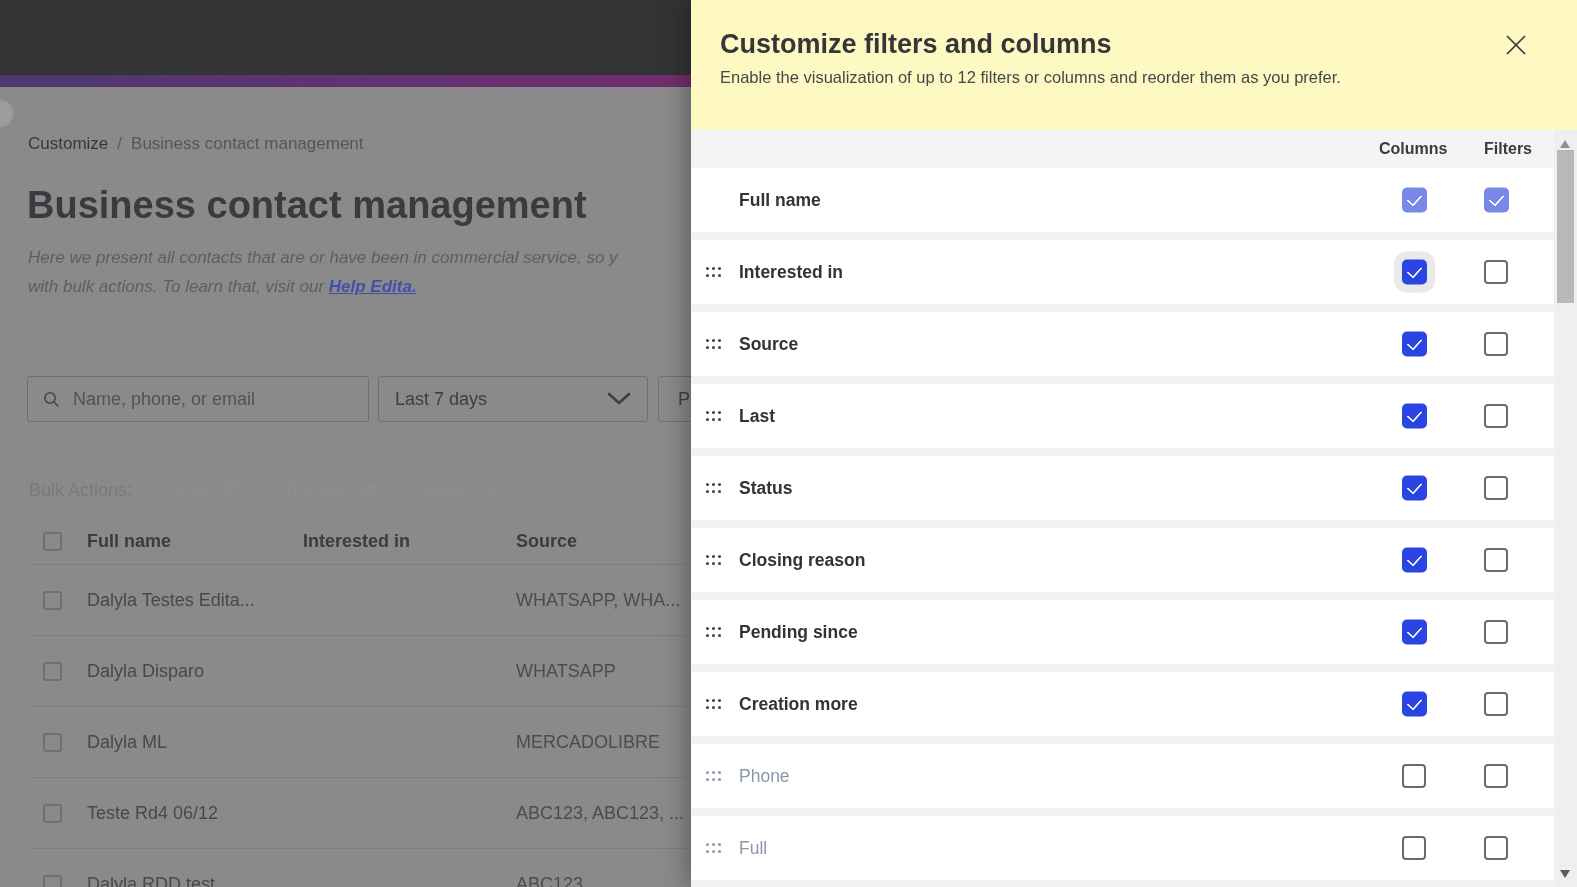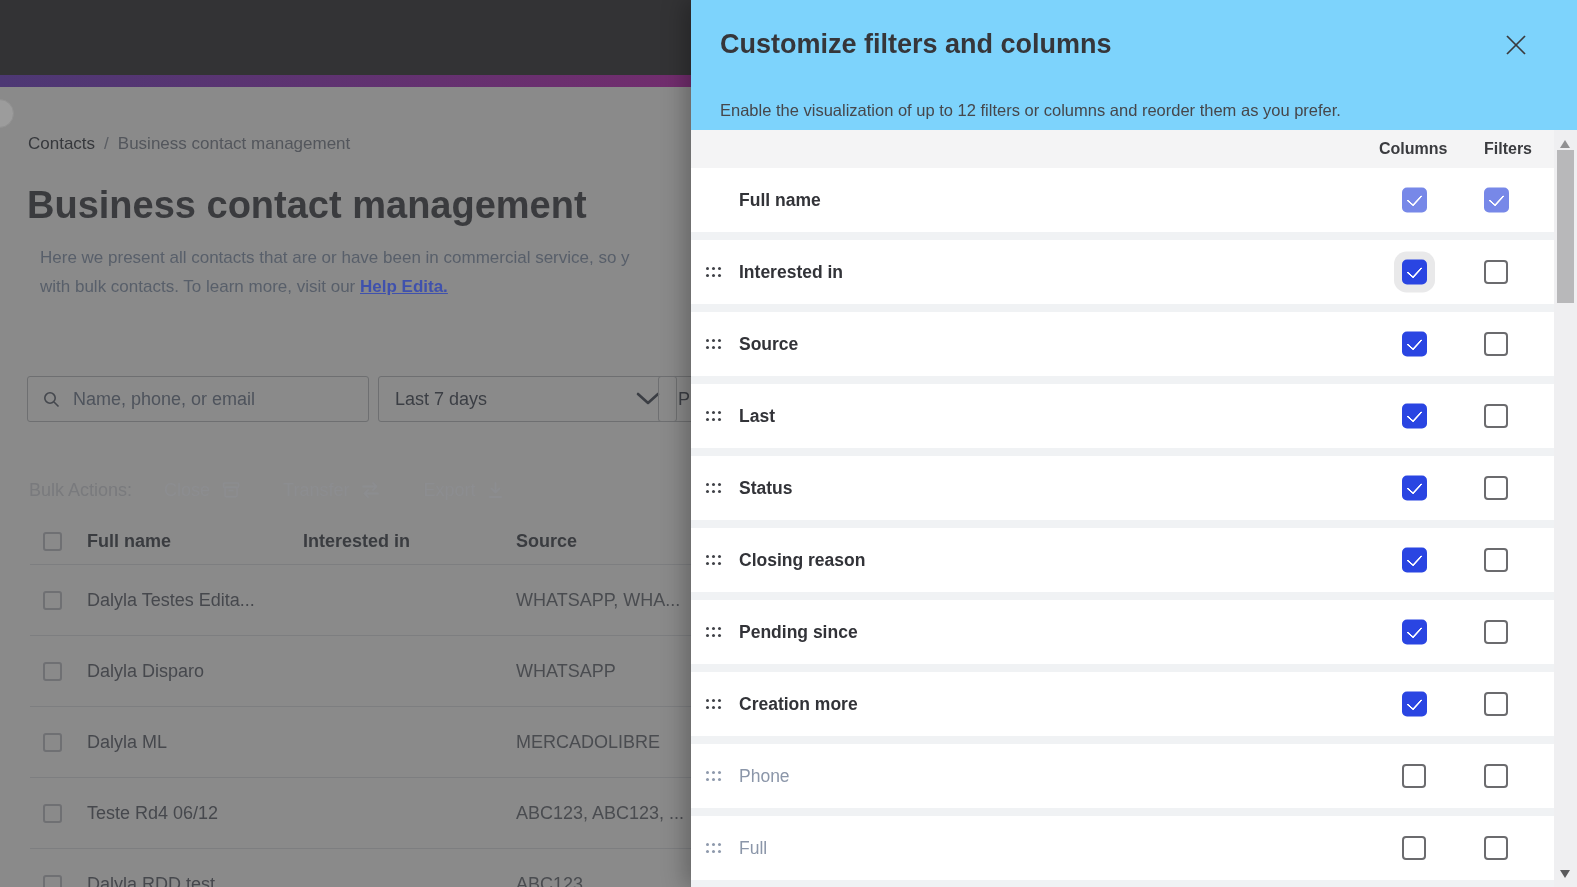--- a/index.html
+++ b/index.html
@@ -13,48 +13,48 @@
     background:linear-gradient(90deg,#4d3874 0%,#7c2a6c 55%,#aa1c60 100%); }
   .drawer-handle { position:absolute; left:-15px; top:99px; width:29px; height:29px;
     border-radius:50%; background:#9c9c9c; border:1px solid #919191; }
 
   .breadcrumb { position:absolute; left:28px; top:134px; font-size:17px; color:#53565c; }
   .breadcrumb a { color:#36383c; text-decoration:none; cursor:pointer; }
   .breadcrumb .sep { margin:0 9px; color:#5a5d63; }
 
   .page-title { position:absolute; left:27px; top:184px; font-size:38px; font-weight:700; color:#3a3b3e; }
 
-  .desc { position:absolute; left:40px; top:243px; width:663px; font-size:17px; line-height:29px;
-    color:#585f6a; white-space:nowrap; overflow:hidden; }
+  .desc { position:absolute; left:28px; top:243px; width:663px; font-size:17px; line-height:29px;
+    color:#585f6a; white-space:nowrap; overflow:hidden;font-style:italic; }
   .help-link { color:#3f51ad; font-weight:600; text-decoration:underline; cursor:pointer; }
 
   .ctrl { position:absolute; top:376px; height:46px; border:1px solid #6e6f71; border-radius:3px;
     display:flex; align-items:center; font-size:18px; }
   .search-box { left:27px; width:342px; padding:0 15px; gap:13px; color:#4e535c; }
   .search-box svg { flex:0 0 auto; }
-  .select-1 { left:378px; width:299px; padding:0 16px; color:#3b3e44; justify-content:space-between; }
+  .select-1 { left:378px; width:270px; padding:0 16px; color:#3b3e44; justify-content:space-between; }
   .select-2 { left:658px; width:80px; padding:0 19px; color:#3b3e44; }
 
   .bulk-row { position:absolute; left:29px; top:477px; height:26px; display:flex; align-items:center; font-size:18px; }
   .bulk-label { color:#797a7d; margin-right:32px; }
   .bulk-btn { display:flex; align-items:center; gap:11px; margin-right:42px; color:#8c8d90;
     background:none; border:none; font:inherit; cursor:default; }
 
   .table { position:absolute; left:30px; top:518px; right:0; }
   .thead, .trow { display:grid; grid-template-columns:57px 216px 213px 1fr; align-items:center; }
   .thead { height:46px; font-weight:700; font-size:18px; color:#3a3c40; }
   .trow { height:71px; border-top:1px solid #7d7e80; font-size:18px; color:#46484d; }
   .trow .src { color:#4a4c50; }
   .row-cbx { width:19px; height:19px; border:2px solid #6f7073; border-radius:3px; margin-left:13px; }
 
   
-  .modal { position:absolute; left:691px; top:0; width:886px; height:887px; background:#7dd3fc;
+  .modal { position:absolute; left:691px; top:0; width:886px; height:887px; background:#fef9c3;
     box-shadow:-6px 0 22px rgba(0,0,0,0.28); }
   .modal-title { position:absolute; left:29px; top:29px; font-size:27px; font-weight:700; color:#36363a; }
-  .modal-subtitle { position:absolute; left:29px; top:68px; font-size:16.5px; color:#46474b;margin-top:33px; }
+  .modal-subtitle { position:absolute; left:29px; top:68px; font-size:16.5px; color:#46474b; }
   .close-btn { position:absolute; left:814px; top:29px; width:32px; height:32px; background:none; border:none; cursor:pointer; }
 
   .list-header { position:absolute; left:0; top:130px; width:863px; height:38px; background:#f4f4f5; }
   .list-header span { position:absolute; top:0; line-height:38px; font-size:16px; font-weight:700; color:#3a3b3f; }
   .lh-columns { left:688px;text-align:center; }
   .lh-filters { left:793px; }
 
   .mlist { position:absolute; left:0; top:168px; width:863px; height:719px; background:#f0f2f4; }
   .mrow { position:relative; height:64px; margin-bottom:8px; background:#fff; }
 
@@ -89,28 +89,28 @@
 </style>
 </head>
 <body>
 
 <div class="page">
   <div class="app-header"></div>
   <div class="brand-gradient"></div>
   <div class="drawer-handle"></div>
 
   <nav class="breadcrumb">
-    <a>Contacts</a><span class="sep">/</span><span>Business contact management</span>
+    <a>Customize</a><span class="sep">/</span><span>Business contact management</span>
   </nav>
 
   <h1 class="page-title">Business contact management</h1>
 
   <p class="desc">
     <span>Here we present all contacts that are or have been in commercial service, so y</span><br>
-    <span>with bulk contacts. To learn more, visit our </span><a class="help-link">Help Edita.</a>
+    <span>with bulk actions. To learn that, visit our </span><a class="help-link">Help Edita.</a>
   </p>
 
   <div class="ctrl search-box">
     <svg width="17" height="17" viewBox="0 0 17 17">
       <circle cx="7" cy="7" r="5.2" fill="none" stroke="#45484e" stroke-width="1.6"></circle>
       <line x1="11" y1="11" x2="15.5" y2="15.5" stroke="#45484e" stroke-width="1.6"></line>
     </svg>
     <span>Name, phone, or email</span>
   </div>
 

